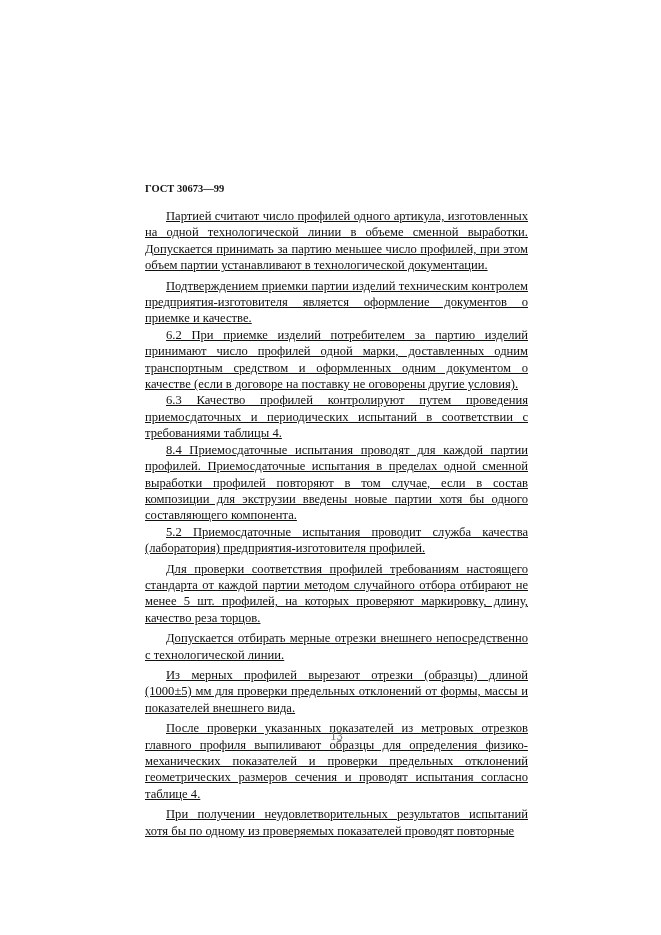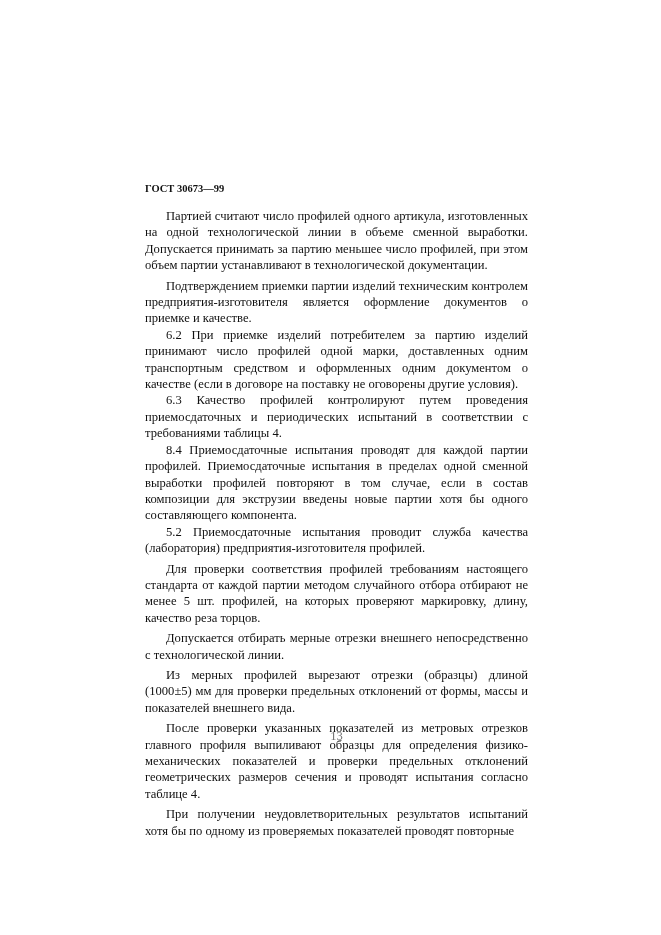--- a/index.html
+++ b/index.html
@@ -8,21 +8,21 @@
   .header {
     position: absolute; top: 183px; left: 145px; width: 383px;
     text-align: left; font-family: "Liberation Serif", serif;
     font-weight: bold; font-size: 10.5px; color: #111;
   }
   .body {
     position: absolute; top: 208px; left: 145px; width: 383px;
     font-family: "Liberation Serif", serif; font-size: 12.6px;
     line-height: 16.4px; color: #111; text-align: justify;
   }
-  .body p { margin: 0; text-indent: 21px; }
+  .body p { margin: 0; text-indent: 21px; text-decoration: underline; }
   .body p.gap { margin-top: 4px; }
   .pagenum {
     position: absolute; top: 729px; left: 145px; width: 383px;
     text-align: center; font-family: "Liberation Serif", serif;
     font-size: 12.6px; color: #737373;
   }
 </style>
 </head>
 <body>
 

